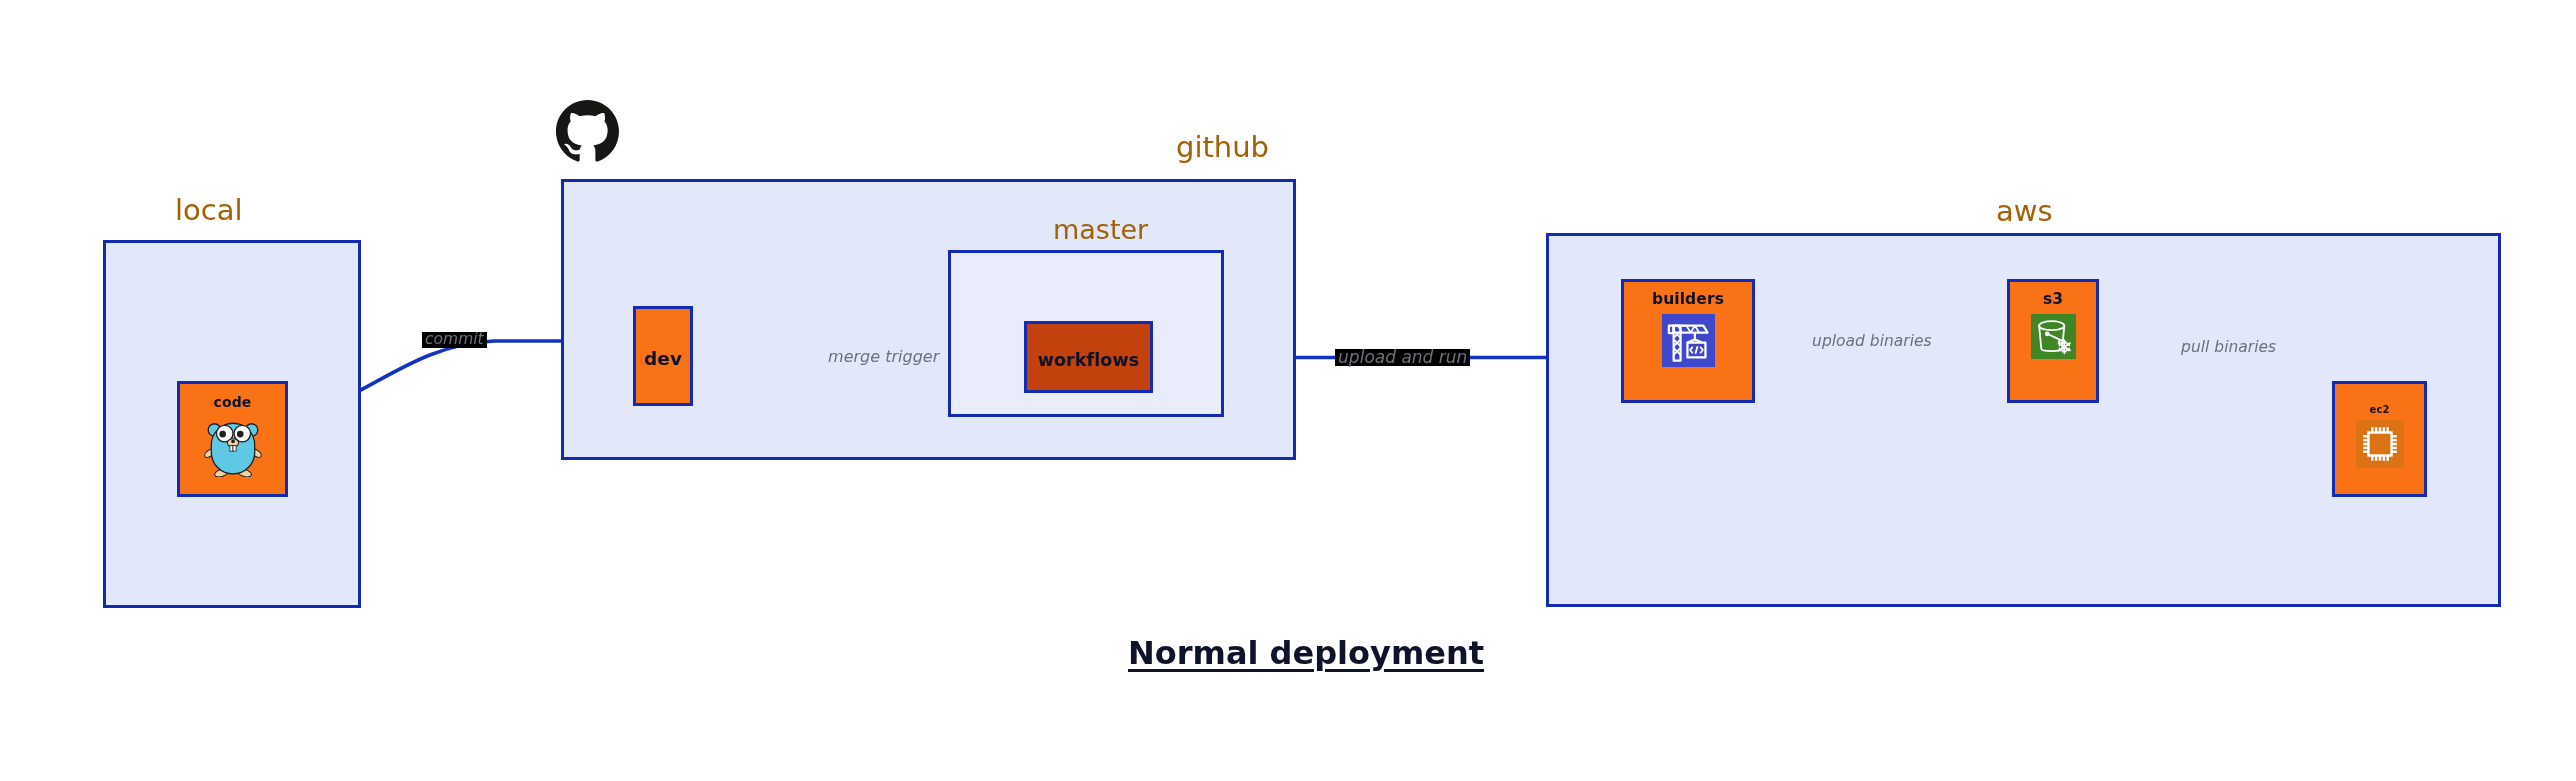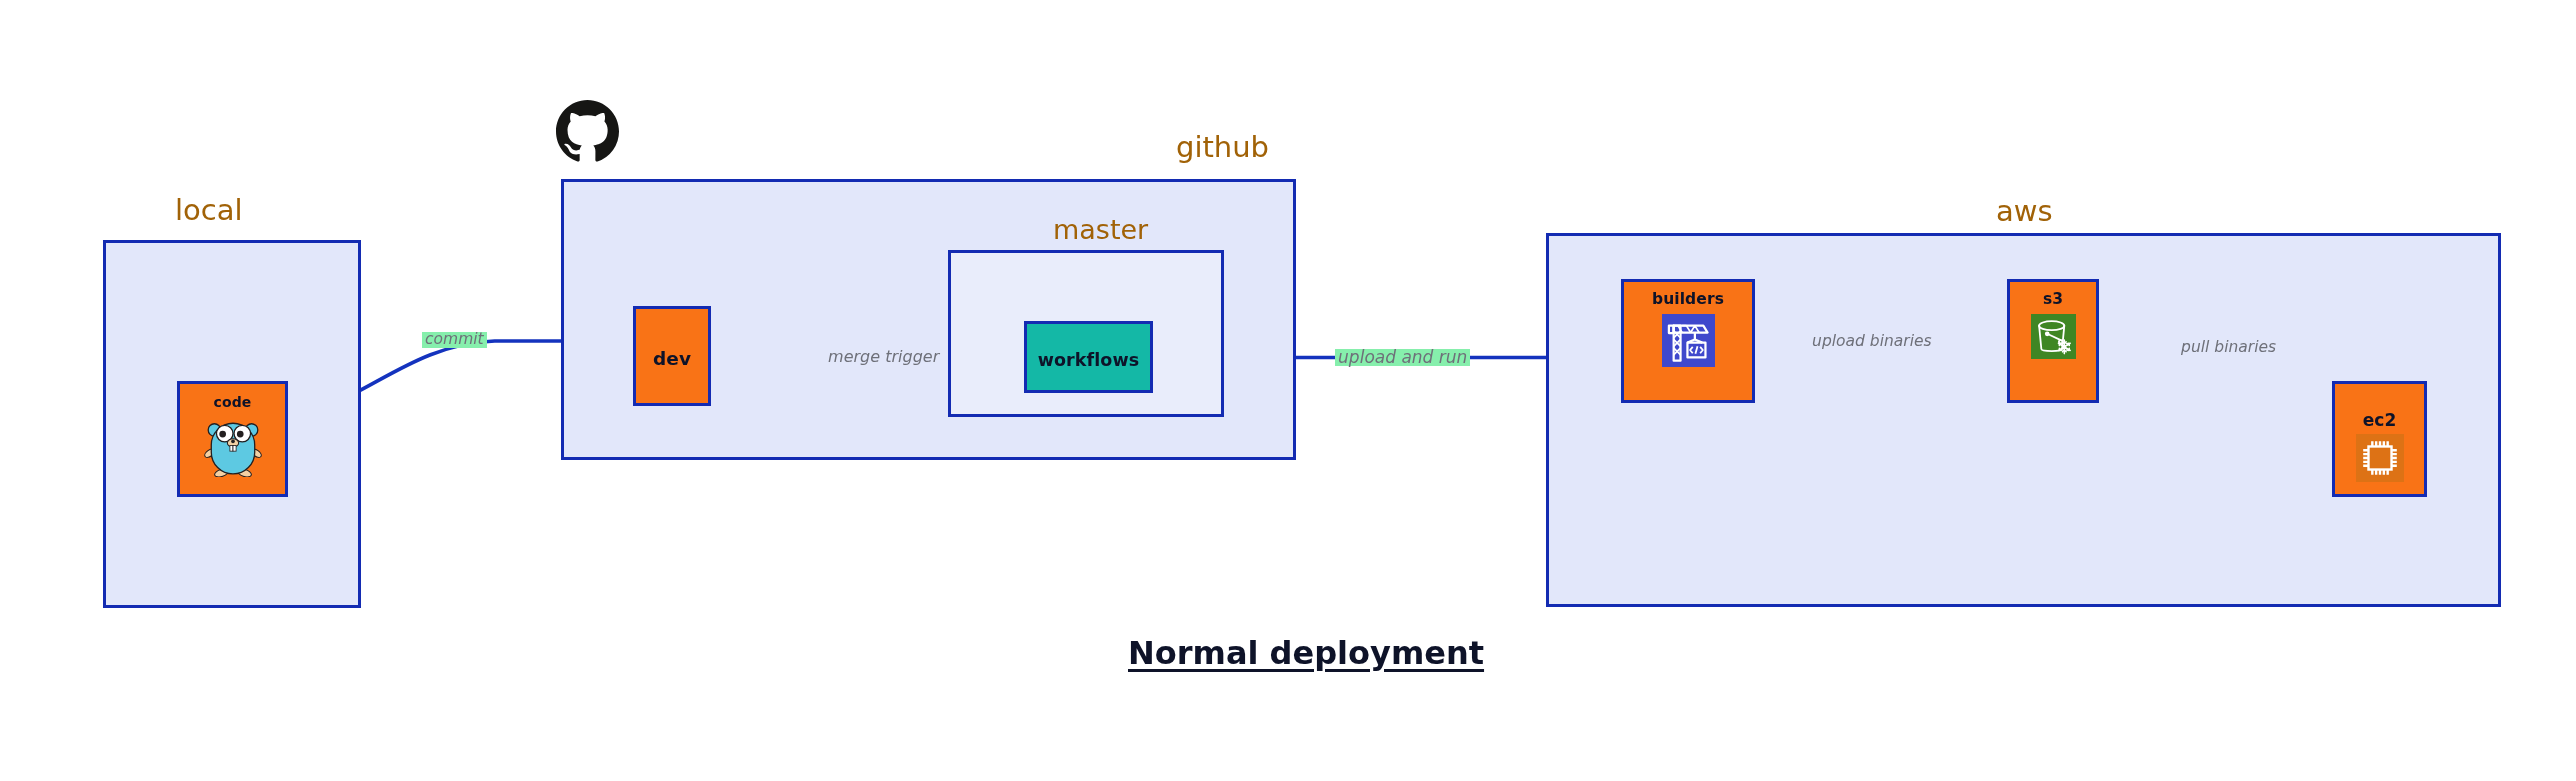--- a/index.html
+++ b/index.html
@@ -14,21 +14,21 @@
   
   .node{position:absolute;background:#f97316;border:3.1px solid #132bb2;box-sizing:border-box;
         display:flex;flex-direction:column;align-items:center;}
   .node-label{font-weight:bold;color:#0e1329;letter-spacing:0.1px;line-height:1;}
 
   
   .group-caption{position:absolute;color:#a16207;font-weight:400;line-height:1;white-space:nowrap;}
 
   
   .edge-label{position:absolute;color:#6e7079;font-style:italic;font-weight:400;
-              line-height:1;white-space:nowrap;background:#86efac;padding:0 3.1px;}
+              line-height:1;white-space:nowrap;background:#000000;padding:0 3.1px;}
   .edge-label.on-fill{background:#e2e7fa;}
 
   
   #page-title{position:absolute;color:#0e1329;font-weight:700;line-height:1;
               text-decoration:underline;text-underline-offset:5.2px;text-decoration-thickness:2.6px;
               white-space:nowrap;}
 
   
   #edges{position:absolute;left:0;top:0;width:2604px;height:781px;pointer-events:none;}
 
@@ -99,31 +99,31 @@
       0-.87.31-1.59.82-2.15-.08-.2-.36-1.02.08-2.12 0 0 .67-.21 2.2.82.64-.18 1.32-.27 2-.27.68
       0 1.36.09 2 .27 1.53-1.04 2.2-.82 2.2-.82.44 1.1.16 1.92.08 2.12.51.56.82 1.27.82 2.15 0 3.07-1.87
       3.75-3.65 3.95.29.25.54.73.54 1.48 0 1.07-.01 1.93-.01 2.2 0 .21.15.46.55.38A8.01 8.01 0 0 0 16
       8c0-4.42-3.58-8-8-8z"></path>
   </svg>
 
   <div class="group-caption" style="left:1176px;top:133px;font-size:29px;">github</div>
 
   <div class="container" style="left:561px;top:179px;width:735px;height:281px;"></div>
 
-  <div class="node" style="left:633px;top:306px;width:78px;height:100px;">
+  <div class="node" style="left:633px;top:306px;width:60px;height:100px;">
     <div class="node-label" style="font-size:18.5px;margin-top:41px;">dev</div>
   </div>
 
   <div class="edge-label on-fill" style="left:825px;top:349px;font-size:16px;">merge trigger</div>
 
   <div class="group-caption" style="left:1053px;top:216px;font-size:27px;">master</div>
 
   <div class="container inner-group" style="left:948px;top:250px;width:276px;height:167px;"></div>
 
-  <div class="node" style="left:1024px;top:321px;width:129px;height:72px;background:#14b8a6;">
+  <div class="node" style="left:1024px;top:321px;width:129px;height:72px;background:#c2410c;">
     <div class="node-label" style="font-size:17.5px;margin-top:28px;">workflows</div>
   </div>
 
   <div class="edge-label" style="left:1335px;top:349px;font-size:17px;">upload and run</div>
 
   <div class="group-caption" style="left:1996px;top:197px;font-size:29px;">aws</div>
 
   <div class="container" style="left:1546px;top:233px;width:955px;height:374px;"></div>
 
   <div class="node" style="left:1621px;top:279px;width:134px;height:124px;">
@@ -172,21 +172,21 @@
           <path d="M63,70 L64,65 L69,66 M85,76 L84,81 L79,80"></path>
           <path d="M85,70 L84,65 L79,66 M63,76 L64,81 L69,80"></path>
         </g>
       </g>
     </svg>
   </div>
 
   <div class="edge-label on-fill" style="left:2178px;top:340px;font-size:15.5px;">pull binaries</div>
 
   <div class="node" style="left:2332px;top:381px;width:95px;height:116px;">
-    <div class="node-label" style="font-size:17px;margin-top:28px;">ec2</div>
+    <div class="node-label" style="font-size:10px;margin-top:21px;">ec2</div>
     <svg class="icon-box" width="48" height="48" viewBox="0 0 100 100" style="margin-top:5.2px;">
       <rect width="100" height="100" fill="#DD7215"></rect>
       <g fill="none" stroke="#ffffff" stroke-width="5" stroke-linejoin="miter">
         <rect x="26" y="26" width="48" height="48"></rect>
 
         <path d="M34,26 L34,15 M42,26 L42,15 M50,26 L50,15 M58,26 L58,15 M66,26 L66,15"></path>
 
         <path d="M34,74 L34,85 M42,74 L42,85 M50,74 L50,85 M58,74 L58,85 M66,74 L66,85"></path>
 
         <path d="M26,34 L15,34 M26,42 L15,42 M26,50 L15,50 M26,58 L15,58 M26,66 L15,66"></path>

